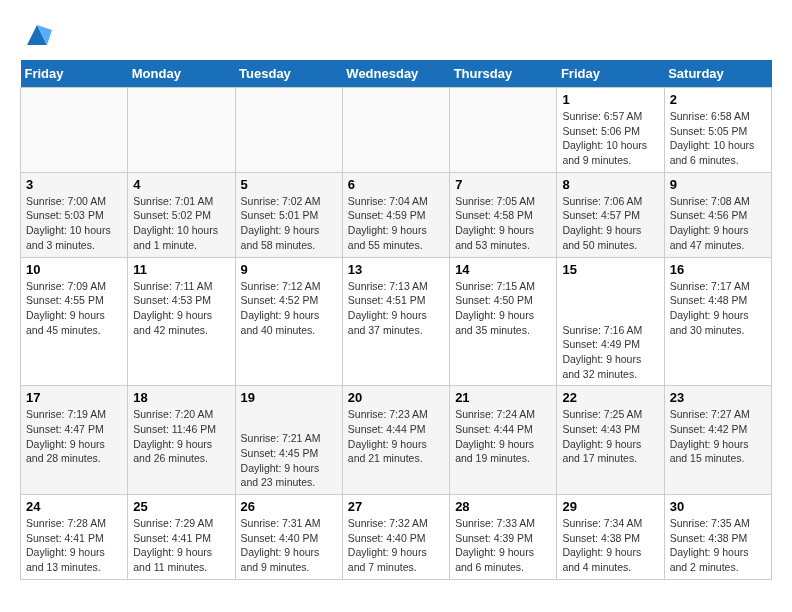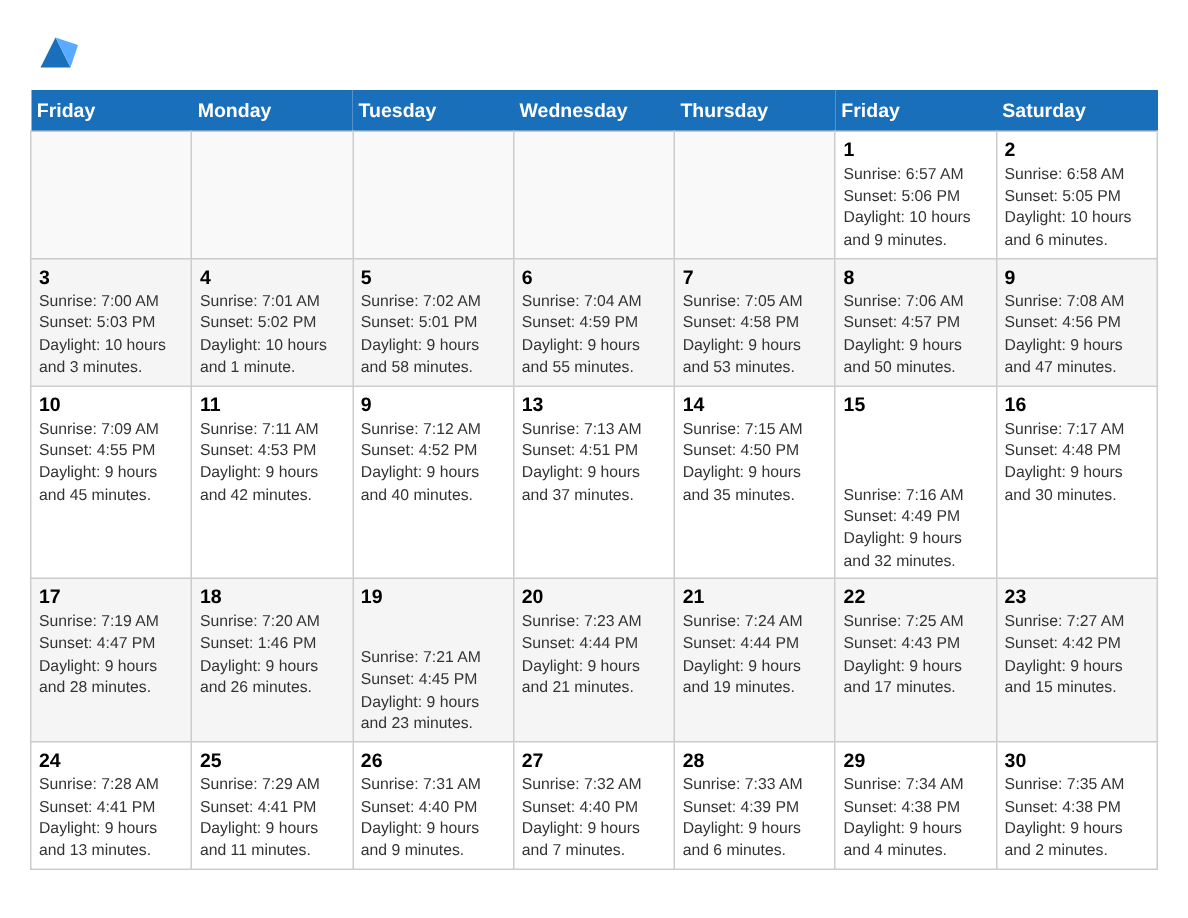--- a/index.html
+++ b/index.html
@@ -229,21 +229,21 @@
       <tr>
         <td>
           <span class="day-num">17</span>
           <div class="day-info" style="white-space: pre-line;">Sunrise: 7:19 AM
 Sunset: 4:47 PM
 Daylight: 9 hours and 28 minutes.</div>
         </td>
         <td>
           <span class="day-num">18</span>
           <div class="day-info" style="white-space: pre-line;">Sunrise: 7:20 AM
-Sunset: 1:46 PM
+Sunset: 11:46 PM
 Daylight: 9 hours and 26 minutes.</div>
         </td>
         <td>
           <span class="day-num">19</span>
           <div class="day-info" style="white-space: pre-line; margin-top: 26px;">Sunrise: 7:21 AM
 Sunset: 4:45 PM
 Daylight: 9 hours and 23 minutes.</div>
         </td>
         <td>
           <span class="day-num">20</span>

